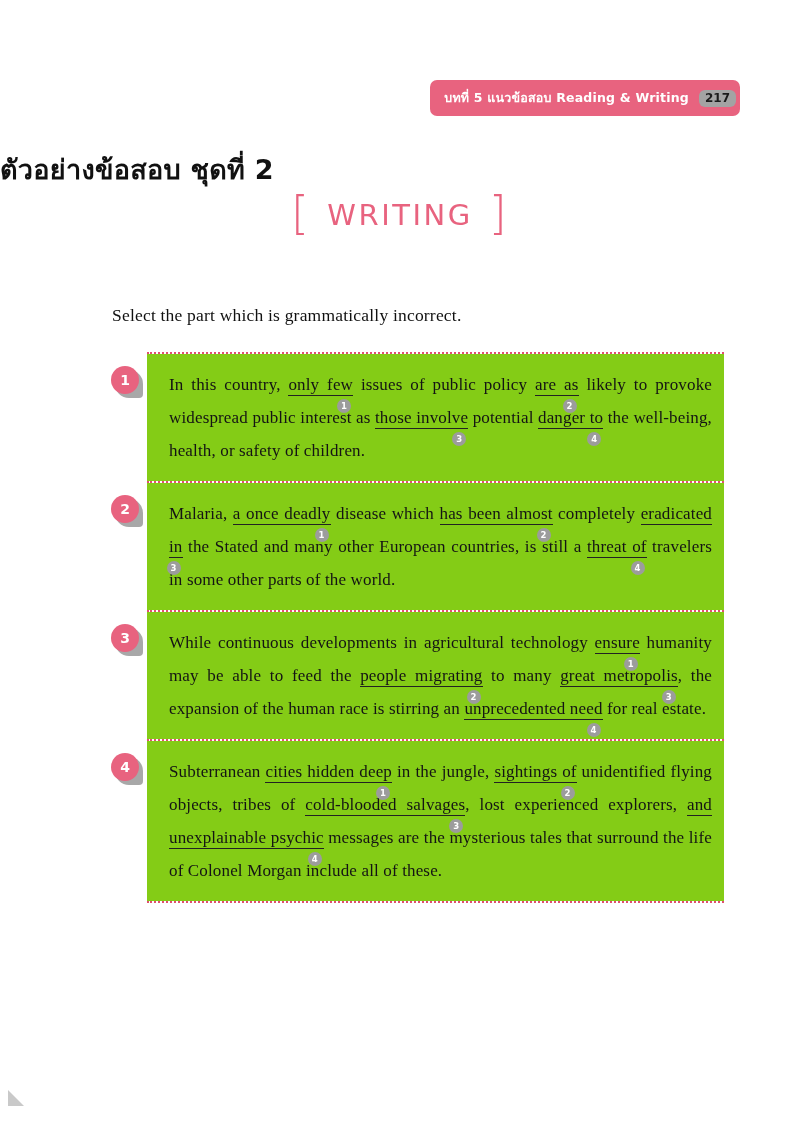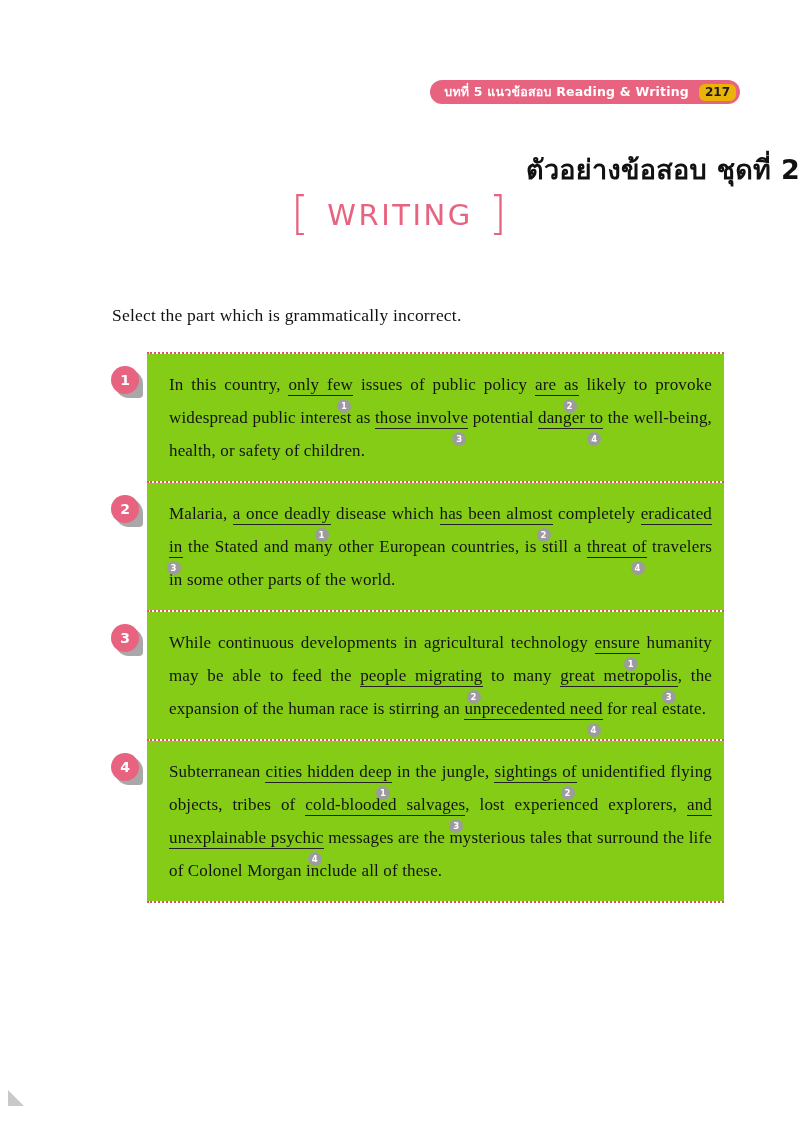--- a/index.html
+++ b/index.html
@@ -11,58 +11,58 @@
     font-family: "Liberation Serif", "DejaVu Serif", serif;
     position: relative;
     overflow: hidden;
   }
 
   
   .header-band {
     position: absolute;
     top: 80px;
     right: 60px;
-    height: 24px;
+    height: 36px;
     display: flex;
     align-items: center;
     background: #e8637f;
-    border-radius: 12px;
+    border-radius: 7px;
     padding: 0 4px 0 14px;
     box-shadow: 0 0 0 0 transparent;
   }
   .header-title {
     color: #ffffff;
     font-family: "DejaVu Sans", "Liberation Sans", sans-serif;
     font-size: 12.5px;
     font-weight: 700;
     letter-spacing: .2px;
     white-space: nowrap;
     padding-right: 10px;
     line-height: 1;
   }
   .page-number {
-    background: #eab308;
+    background: #a3a3a3;
     color: #1a1a1a;
     font-family: "DejaVu Sans", "Liberation Sans", sans-serif;
     font-size: 12px;
     font-weight: 700;
     border-radius: 6px;
     padding: 2px 6px 3px;
     line-height: 1;
     min-width: 26px;
     text-align: center;
   }
 
   
   .title-main {
     position: absolute;
     top: 148px;
     left: 0;
     width: 800px;
-    text-align: right;
+    text-align: left;
     font-family: "DejaVu Sans", "Liberation Sans", sans-serif;
     font-size: 27px;
     font-weight: 700;
     color: #111111;
     letter-spacing: .3px;
   }
   .title-sub {
     position: absolute;
     top: 198px;
     left: 0;

